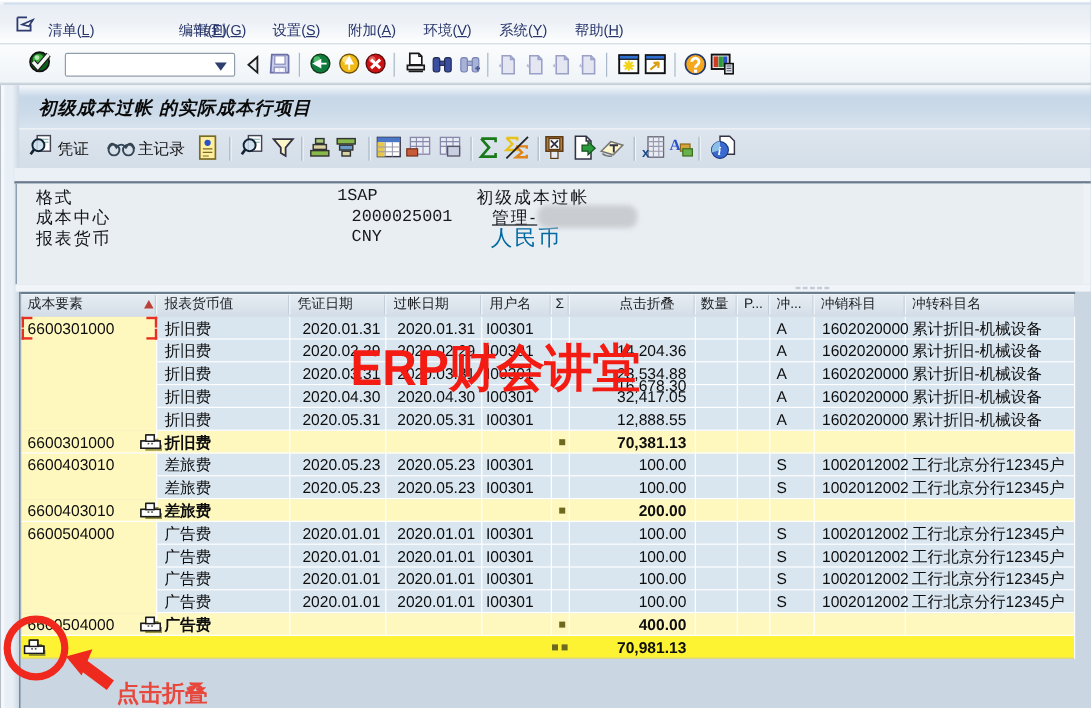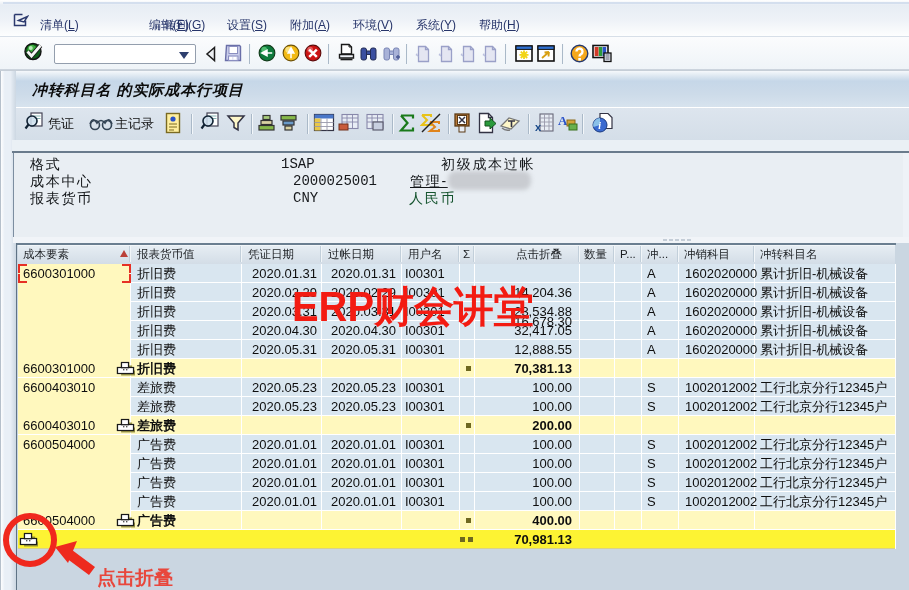--- a/index.html
+++ b/index.html
@@ -31,21 +31,21 @@
 <div class="mi" style="left:101px;top:11px;margin-left:48px;">编辑(<u>E</u>)</div>
 <div class="mi" style="left:164px;top:11px;">转到(<u>G</u>)</div>
 <div class="mi" style="left:227px;top:11px;">设置(<u>S</u>)</div>
 <div class="mi" style="left:290px;top:11px;">附加(<u>A</u>)</div>
 <div class="mi" style="left:353px;top:11px;">环境(<u>V</u>)</div>
 <div class="mi" style="left:416px;top:11px;">系统(<u>Y</u>)</div>
 <div class="mi" style="left:479px;top:11px;">帮助(<u>H</u>)</div>
 <div style="position:absolute;left:0;top:37px;width:909px;height:32px;background:linear-gradient(#fbfcfd,#eff4f8);border-bottom:1px solid #ccd4dd;"></div>
 <div style="position:absolute;left:0;top:70px;width:909px;height:1px;background:#c6ced7;"></div>
 <div style="position:absolute;left:0;top:71px;width:909px;height:36px;background:linear-gradient(#f5f8fb 0%,#dde7f1 14%,#c6d7e8 28%,#cddbe9 65%,#d7e3ee 100%);"></div>
-<div style="position:absolute;left:32px;top:81px;font-size:15px;font-weight:bold;font-style:italic;letter-spacing:0.9px;color:#0c0c0c;">冲转科目名  的实际成本行项目</div>
+<div style="position:absolute;left:32px;top:81px;font-size:15px;font-weight:bold;font-style:italic;letter-spacing:0.9px;color:#0c0c0c;">初级成本过帐  的实际成本行项目</div>
 <div style="position:absolute;left:0;top:107px;width:909px;height:1px;background:#ffffff;"></div>
 <div style="position:absolute;left:0;top:108px;width:909px;height:32px;background:linear-gradient(#dde5ee,#d4dee8);border-bottom:1px solid #b2bdc8;"></div>
 <svg style="position:absolute;left:24px;top:42px;" width="20" height="20" viewBox="0 0 20 20">
 <circle cx="9" cy="9.5" r="8" fill="#0d5c17"></circle>
 <circle cx="9" cy="9.5" r="8" fill="none" stroke="#121212" stroke-width="1.4"></circle>
 <circle cx="8" cy="7.5" r="4.5" fill="#3fae3f"></circle>
 <circle cx="6.8" cy="6" r="2" fill="#b8e8b8"></circle>
 <path d="M3.5 9.5 l4 4.5 L16.5 3.5" fill="none" stroke="#1a1a1a" stroke-width="4.6"></path>
 <path d="M3.5 9.5 l4 4.5 L16.5 3.5" fill="none" stroke="#f4f6f4" stroke-width="2.8"></path>
   </svg>
@@ -247,27 +247,27 @@
 <div style="position:absolute;left:0;top:71px;width:1px;height:519px;background:#b6c0cb;"></div>
 <div style="position:absolute;left:1px;top:71px;width:15px;height:519px;background:linear-gradient(90deg,#fdfdfe 0%,#e9eff6 25%,#e9eff6 62%,#ccd7e2 100%);"></div>
 <div style="position:absolute;left:16px;top:243px;width:1px;height:347px;background:#5f7385;"></div>
 <div style="position:absolute;left:17px;top:243px;width:879px;height:2px;background:#6a7e90;"></div>
 <div style="position:absolute;left:12px;top:140px;width:897px;height:11px;background:#eaf0f5;"></div>
 <div style="position:absolute;left:12px;top:151px;width:897px;height:2px;background:#6a7b8c;"></div>
 <div style="position:absolute;left:13px;top:153px;width:890px;height:84px;background:#e9eef3;border-left:1px solid #7c8da0;"></div>
 <div style="position:absolute;left:903px;top:153px;width:6px;height:84px;background:#eef2f7;"></div>
 <div class="ct" style="left:30px;top:155px;height:18px;line-height:18px;color:#121518;font-size:14px;letter-spacing:1.7px;">格式</div>
 <div class="ct" style="left:281px;top:155px;height:18px;line-height:18px;font-family:'Liberation Mono',monospace;font-size:14px;color:#16181b;">1SAP</div>
-<div class="ct" style="left:397px;top:155px;height:18px;line-height:18px;color:#121518;font-size:14px;letter-spacing:1.7px;margin-left:44px;">初级成本过帐</div>
+<div class="ct" style="left:397px;top:155px;height:18px;line-height:18px;color:#121518;font-size:14px;letter-spacing:1.7px;">初级成本过帐</div>
 <div class="ct" style="left:30px;top:172px;height:18px;line-height:18px;color:#121518;font-size:14px;letter-spacing:1.7px;">成本中心</div>
 <div class="ct" style="left:293px;top:172px;height:18px;line-height:18px;font-family:'Liberation Mono',monospace;font-size:14px;color:#16181b;">2000025001</div>
 <div class="ct" style="left:410px;top:172px;height:18px;line-height:18px;color:#121518;font-size:14px;letter-spacing:1.7px;text-decoration:underline;">管理-</div>
 <div class="ct" style="left:30px;top:189px;height:18px;line-height:18px;color:#121518;font-size:14px;letter-spacing:1.7px;">报表货币</div>
 <div class="ct" style="left:293px;top:189px;height:18px;line-height:18px;font-family:'Liberation Mono',monospace;font-size:14px;color:#16181b;">CNY</div>
-<div class="ct" style="left:409px;top:189px;height:18px;line-height:18px;color:#14532d;font-size:14px;letter-spacing:1.7px;">人民币</div>
+<div class="ct" style="left:409px;top:189px;height:18px;line-height:18px;color:#0369a1;font-size:18px;letter-spacing:1.7px;">人民币</div>
 <div style="position:absolute;left:448px;top:171px;width:83px;height:19px;background:#c9ccd1;border-radius:8px;filter:blur(2px);"></div>
 <div style="position:absolute;left:13px;top:237px;width:896px;height:6px;background:#f1f4f8;"></div>
 <div style="position:absolute;left:663px;top:239px;width:4px;height:2px;background:#c4cdd7;"></div>
 <div style="position:absolute;left:669px;top:239px;width:4px;height:2px;background:#c4cdd7;"></div>
 <div style="position:absolute;left:675px;top:239px;width:4px;height:2px;background:#c4cdd7;"></div>
 <div style="position:absolute;left:681px;top:239px;width:4px;height:2px;background:#c4cdd7;"></div>
 <div style="position:absolute;left:687px;top:239px;width:4px;height:2px;background:#c4cdd7;"></div>
 <div class="thead" style="left:18px;top:245px;width:877px;height:19px;"></div>
 <div class="ct hc" style="left:23px;top:245px;">成本要素</div>
 <div class="ct hc" style="left:137px;top:245px;">报表货币值</div>

